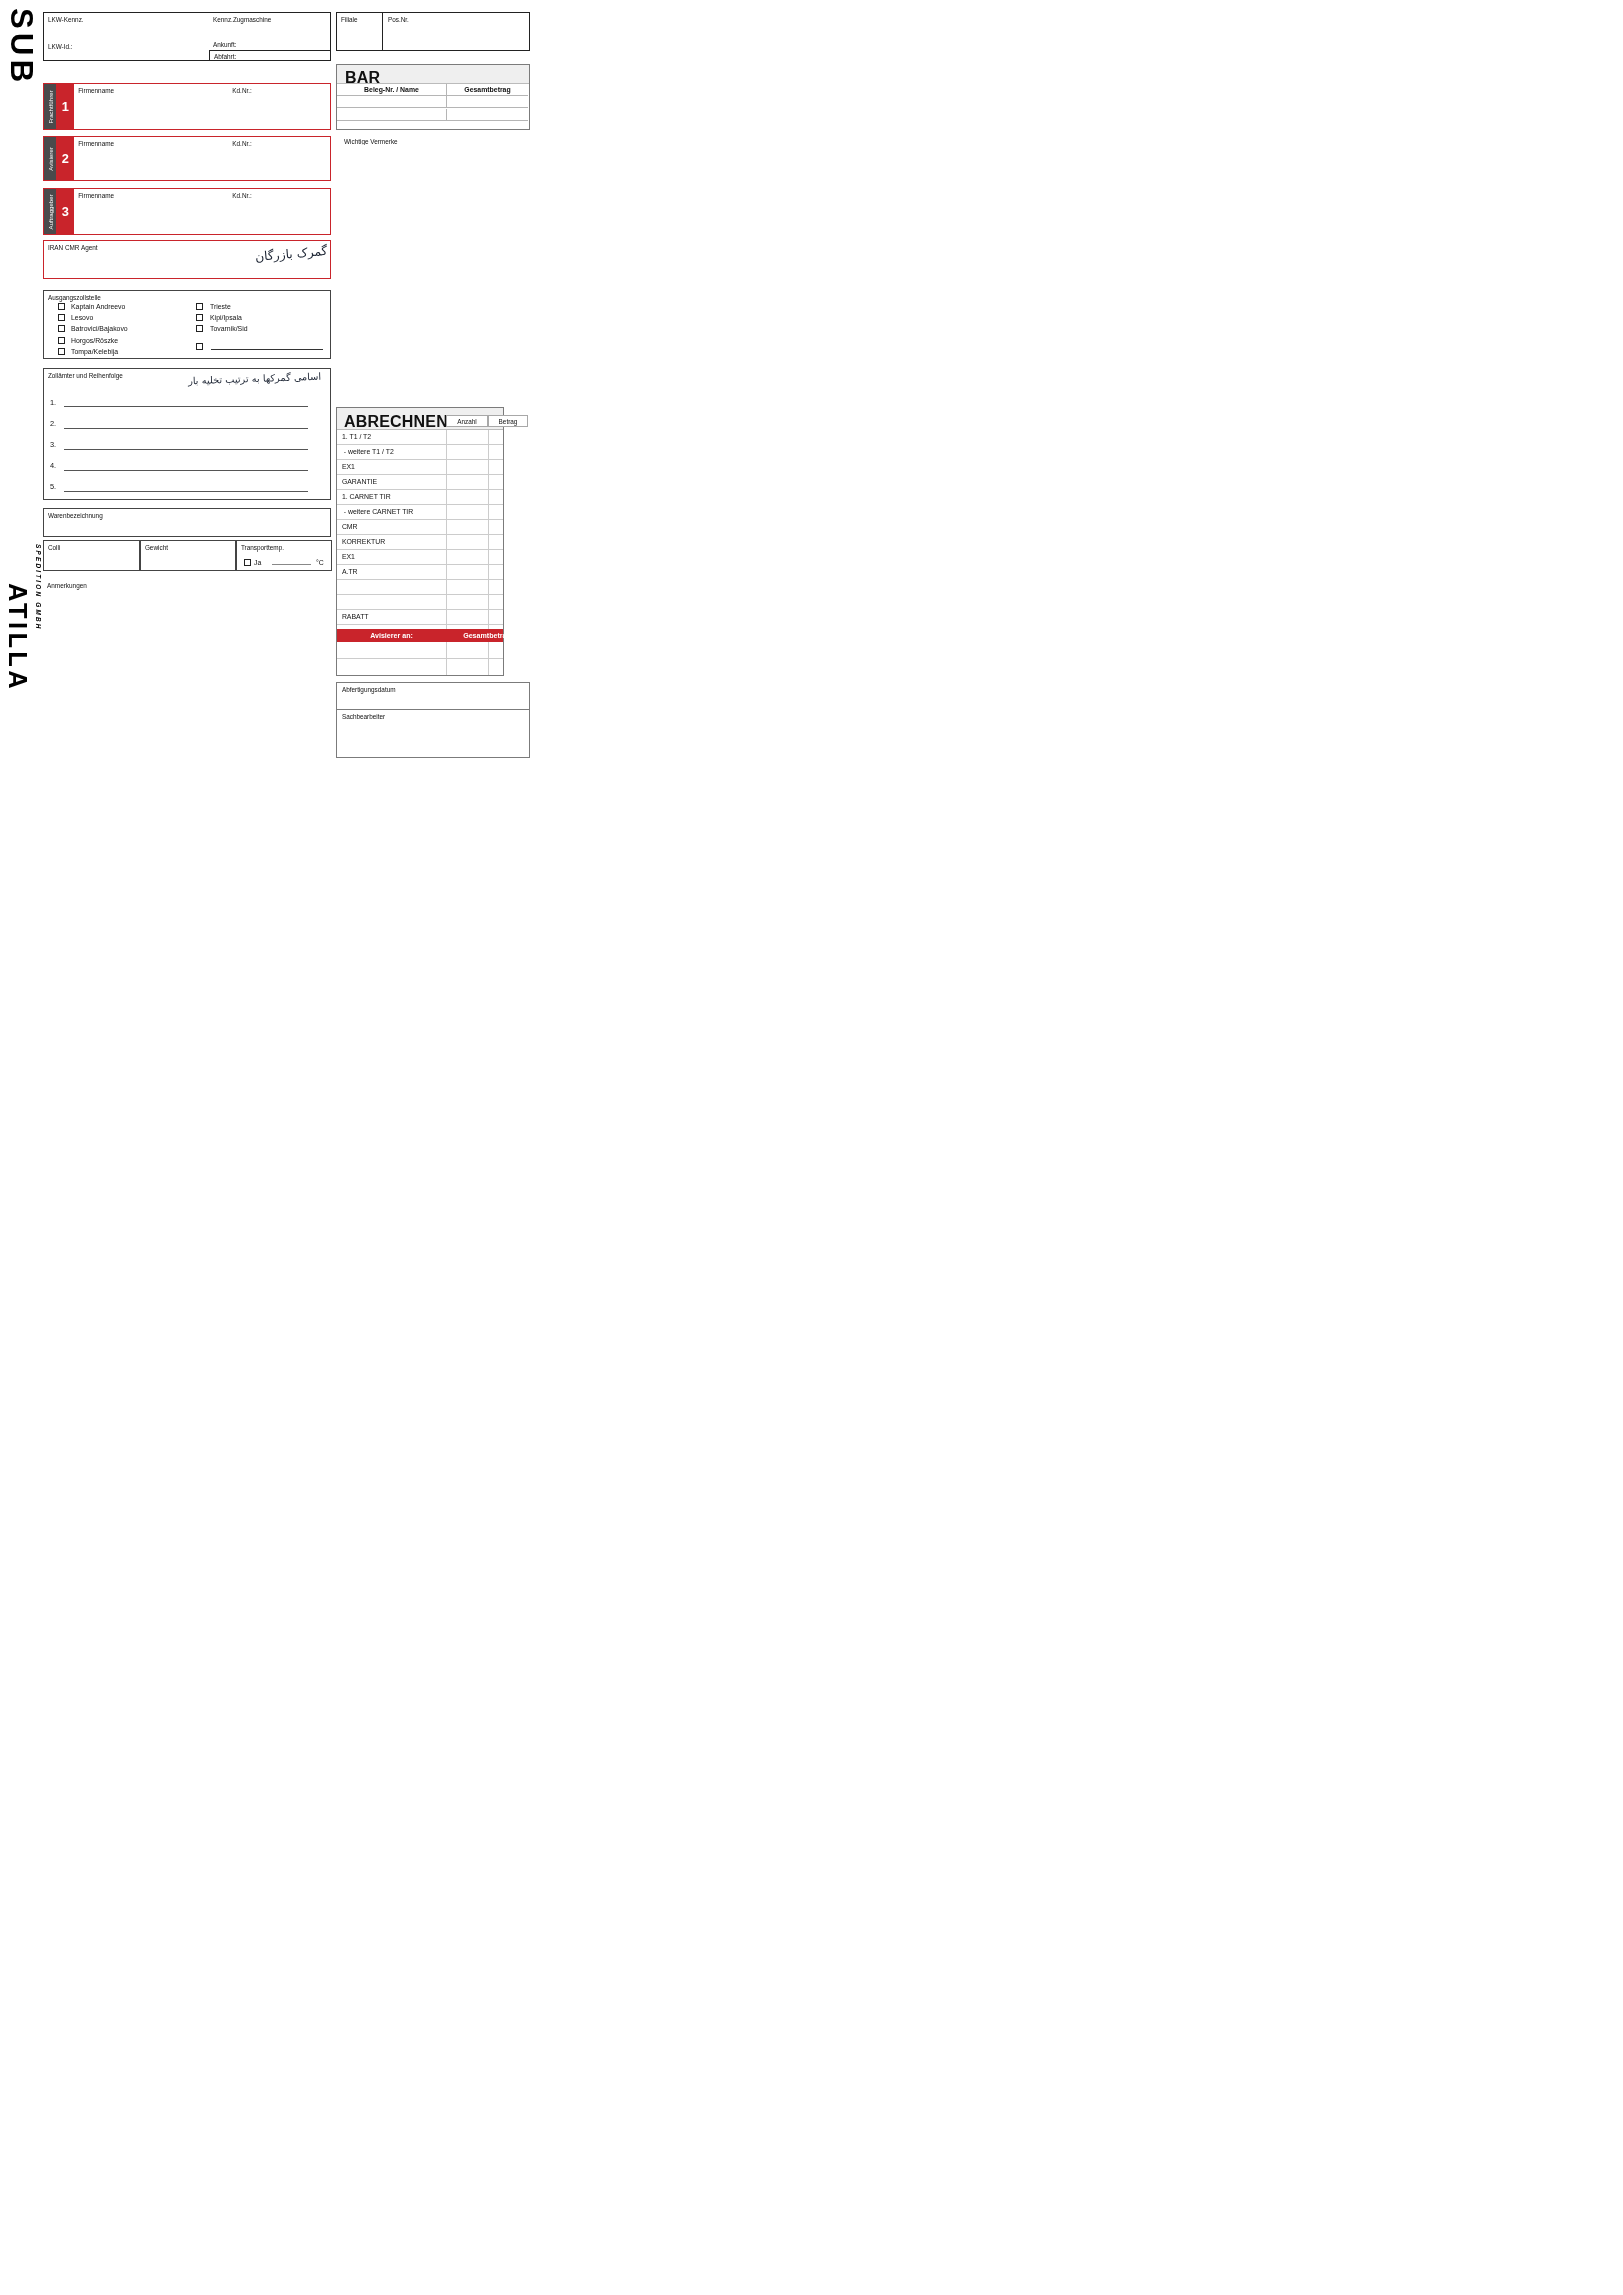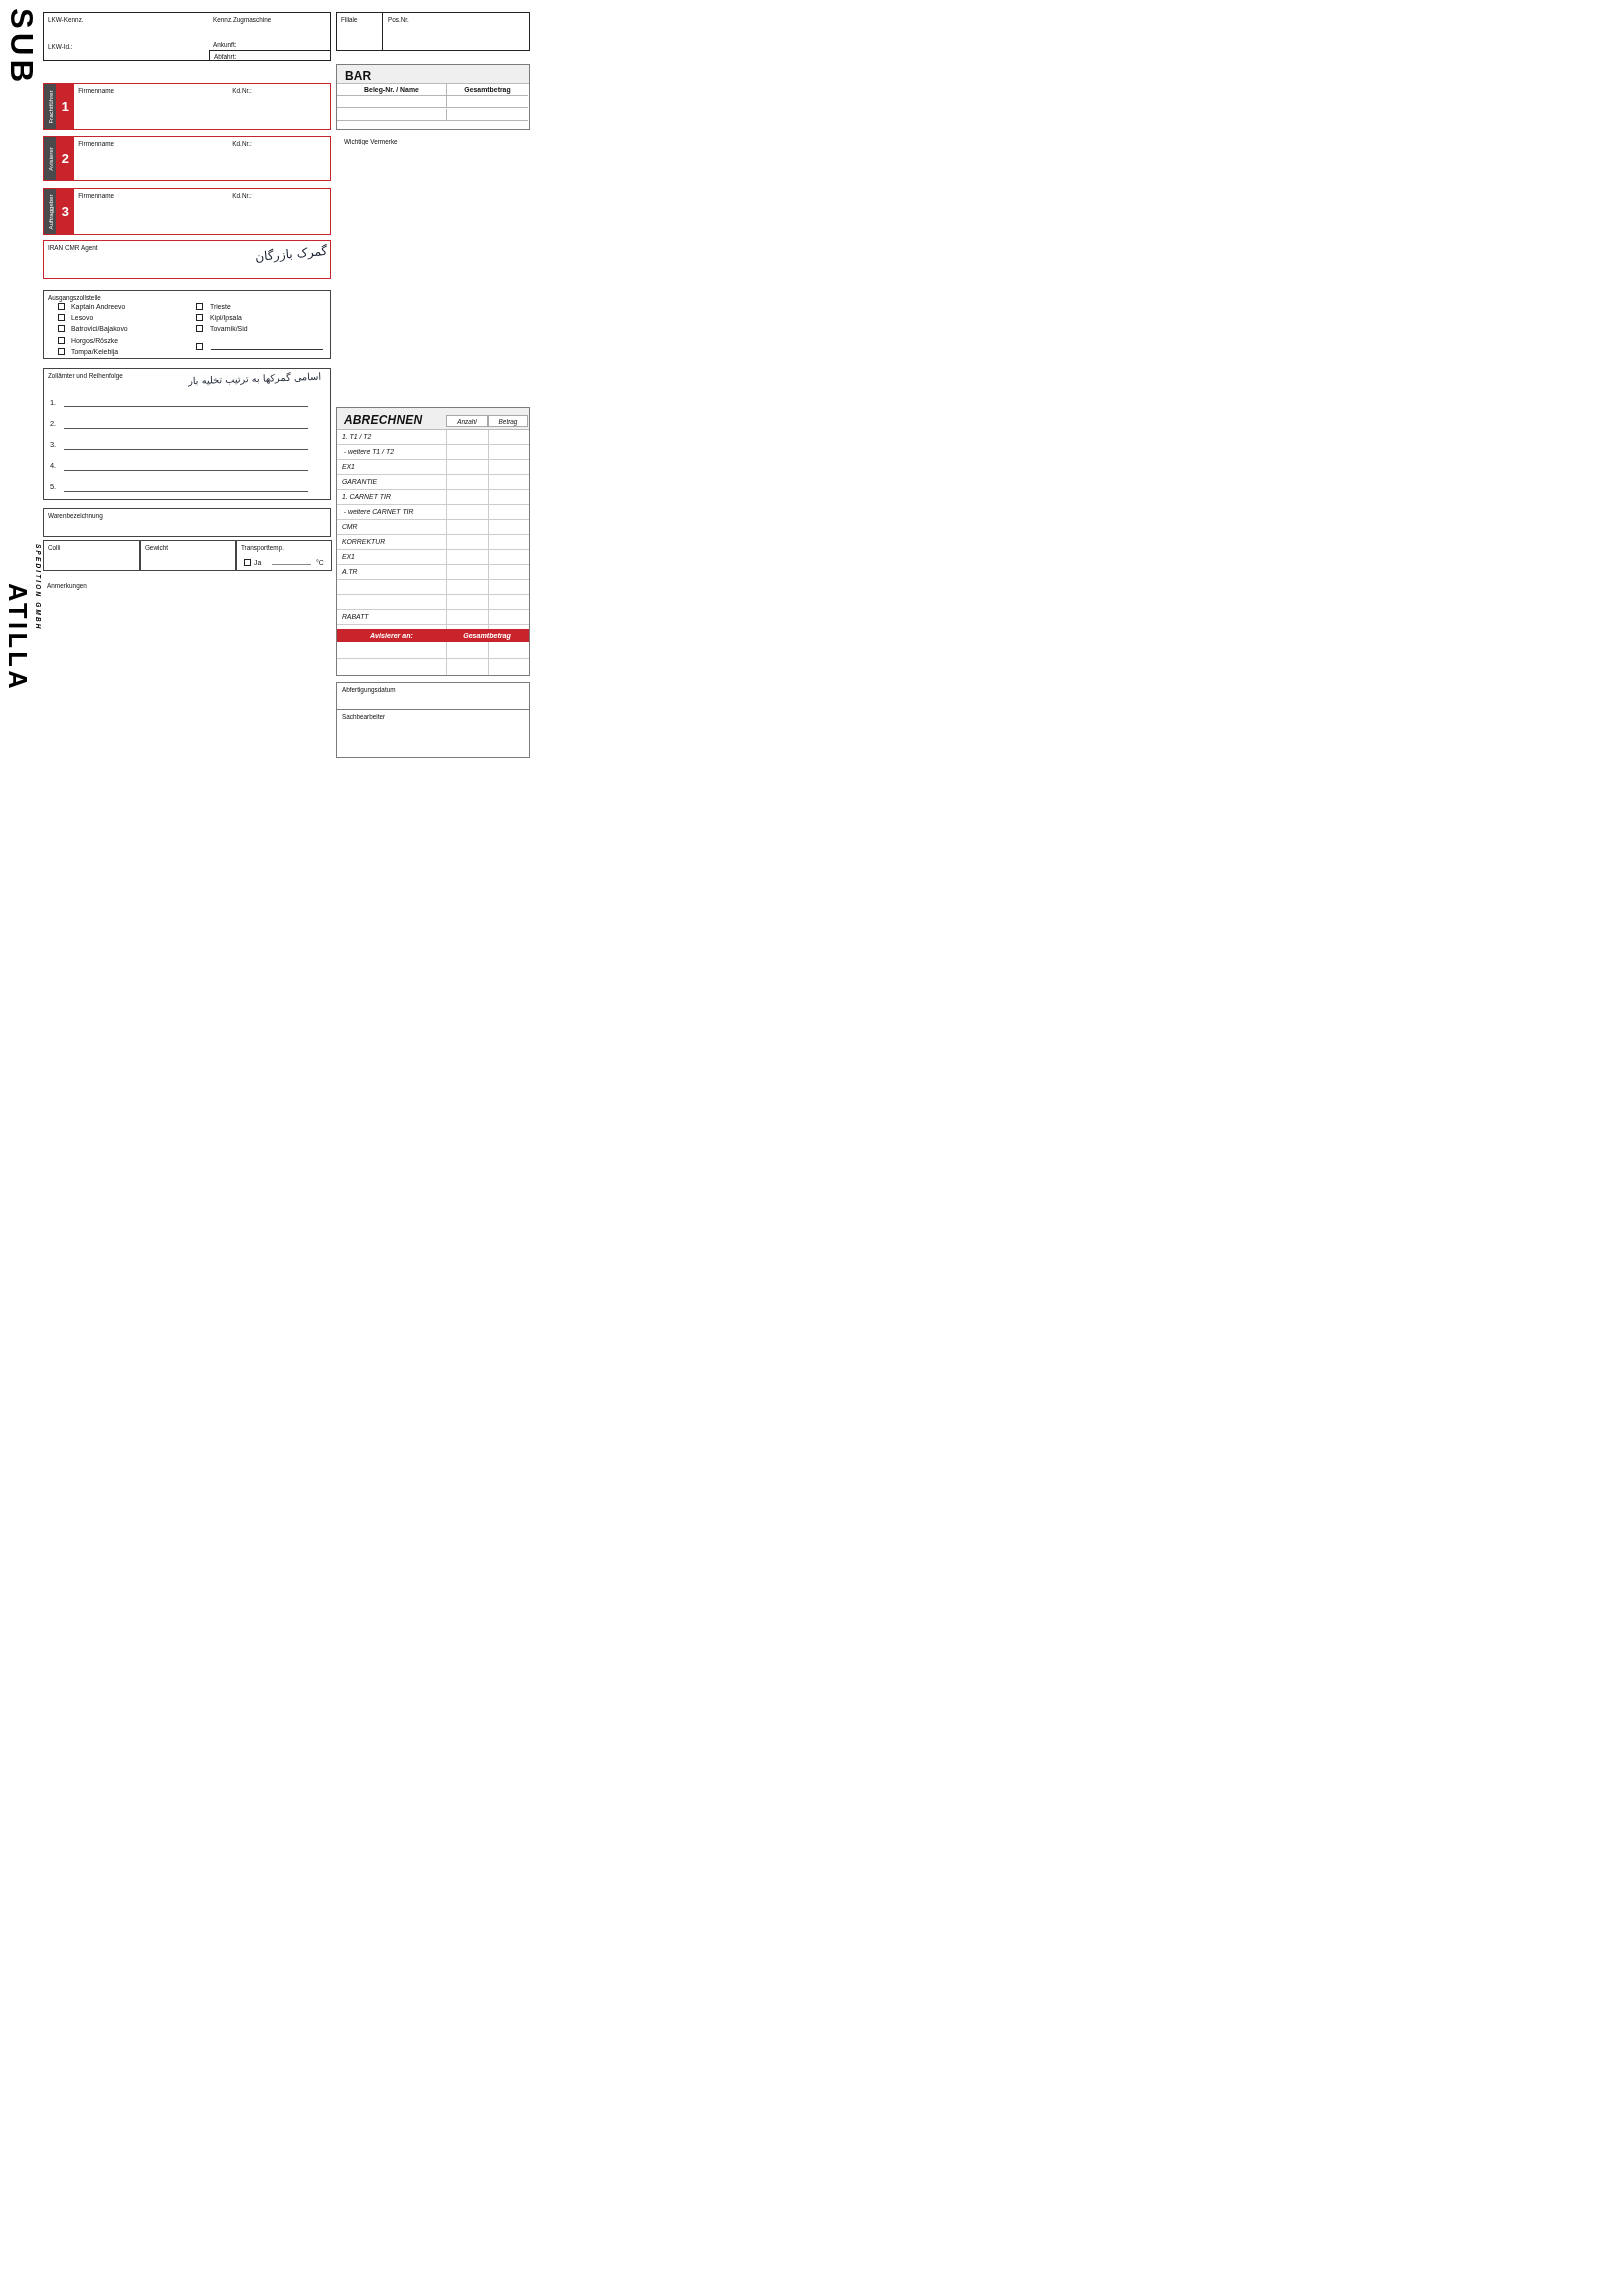--- a/index.html
+++ b/index.html
@@ -26,21 +26,21 @@
   }
   
   .party { display:flex; }
   .party-tab { width:12.3px; background:#4a4a4c; position:relative; flex:none; }
   .party-tab span { position:absolute; left:50%; top:50%;
     transform:translate(-50%,-50%) rotate(-90deg); color:#fff; font-size:6.1px; white-space:nowrap; }
   .party-num { width:18px; background:#c9242b; color:#fff; flex:none;
     display:flex; align-items:center; justify-content:center; font-size:12.8px; font-weight:bold; }
   .party-content { flex:1; position:relative; background:#fff; }
   
-  .sec-title { position:absolute; font-size:12px; font-weight:bold; letter-spacing:0.2px; }
+  .sec-title { position:absolute; font-size:16px; font-weight:bold; letter-spacing:0.2px; }
   .headstrip { position:absolute; left:0; right:0; top:0; background:#efefef; border-bottom:0.5px solid #bbb; }
   .colhead { position:absolute; height:11.8px; border:0.5px solid #a8a8a8; background:#fff;
     display:flex; align-items:center; justify-content:center; font-size:6.4px; }
   .ab-row { position:relative; height:15px; border-bottom:0.5px solid #ccc; }
   .ab-row span { position:absolute; left:4.9px; top:3.4px; font-size:6.9px; white-space:pre; }
   .bar-cell { position:absolute; display:flex; align-items:center; justify-content:center;
     font-weight:bold; font-size:6.9px; }
   .redfoot { position:absolute; left:0; right:0; height:12.8px; background:#c9242b; color:#fff; }
   .redfoot span { position:absolute; top:2.5px; font-weight:bold; font-size:7.1px; text-align:center; }
   .zline { position:absolute; left:5.9px; right:22px; height:10.8px; }
@@ -198,21 +198,21 @@
   <span class="lbl" style="left:3.9px; top:2.5px;">Transporttemp.</span>
   <span class="cb" style="left:6.9px; top:17.7px;"></span>
   <span class="lbl" style="left:17px; top:18px; font-size:6.9px;">Ja</span>
   <div class="rule" style="left:35px; top:17px; width:39px; height:7.4px; border-bottom-color:#888;"></div>
   <span class="lbl" style="left:79px; top:18px; font-size:6.9px;">°C</span>
 </div>
 
 <span class="lbl" style="left:47px; top:582px;">Anmerkungen</span>
 <div class="gridpaper" style="left:43px; top:591px; width:289px; height:170px;"></div>
 
-<div class="graybox" style="left:336px; top:407px; width:194px; height:269px;font-style:italic;">
+<div class="graybox" style="left:336px; top:407px; width:168px; height:269px;">
   <div class="headstrip" style="height:22px;">
     <span class="sec-title" style="left:6.9px; top:5.4px;">ABRECHNEN</span>
   </div>
   <div class="colhead" style="left:109px; top:7.4px; width:42px;">Anzahl</div>
   <div class="colhead" style="left:151px; top:7.4px; width:40px;">Betrag</div>
 
   <div class="abs" style="left:109px; top:22px; bottom:0; width:0.5px; background:#ccc;"></div>
   <div class="abs" style="left:151px; top:22px; bottom:0; width:0.5px; background:#ccc;"></div>
 
   <div class="abs" style="left:0; right:0; top:22px;">

